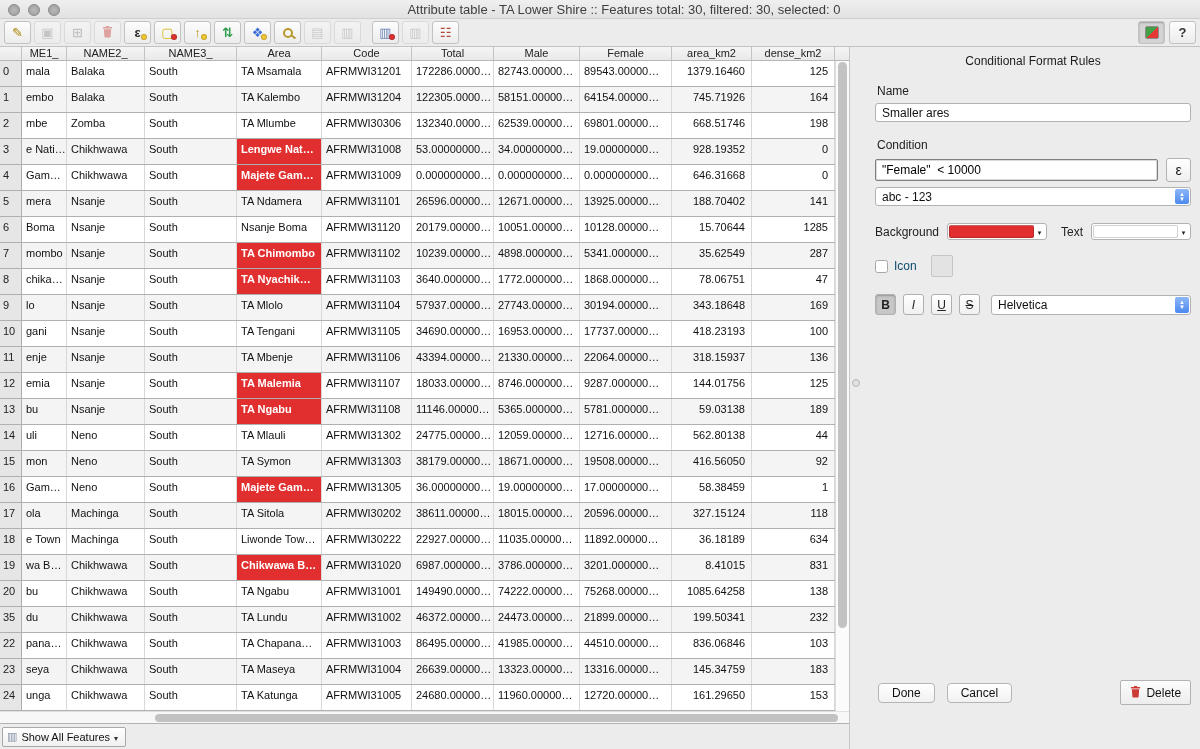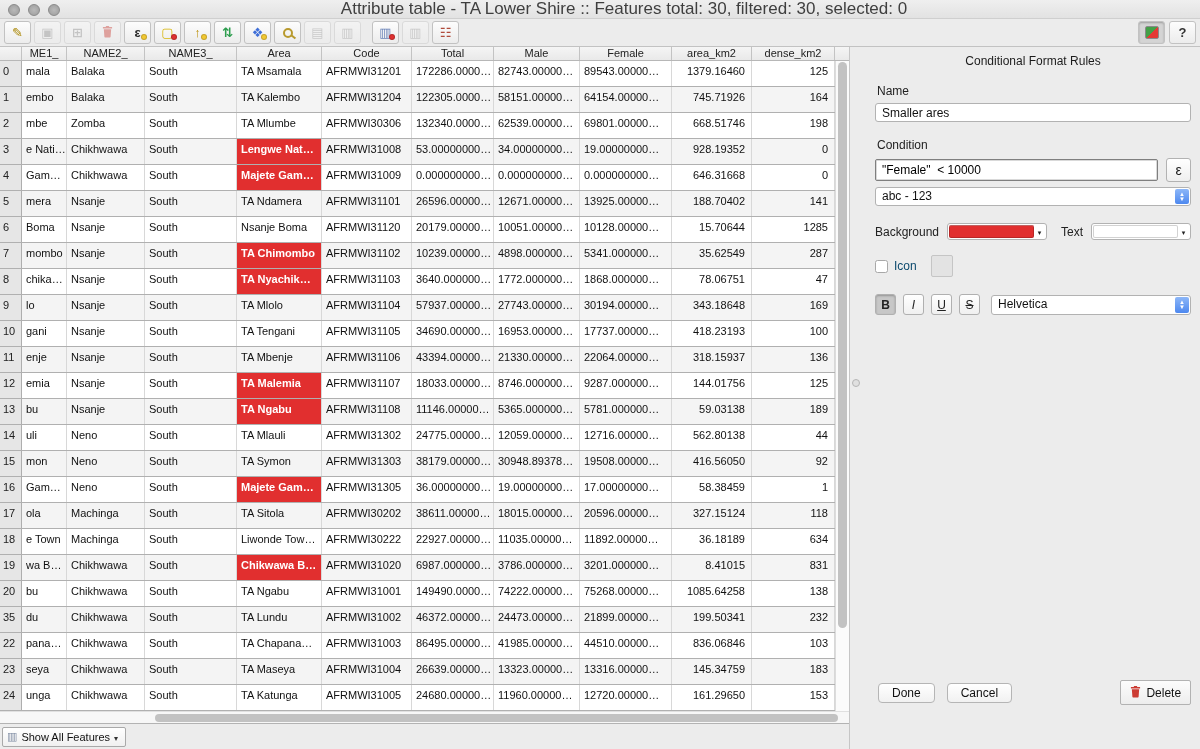--- a/index.html
+++ b/index.html
@@ -4,21 +4,21 @@
 <style>
   * { margin:0; padding:0; box-sizing:border-box; }
   html,body { width:1200px; height:749px; overflow:hidden; }
   body { font-family:"Liberation Sans","DejaVu Sans",sans-serif; background:#ececec; -webkit-font-smoothing:antialiased; }
   .window { width:1200px; height:749px; display:flex; flex-direction:column; background:#ececec; position:relative; }
 
   
   .titlebar { height:19px; background:linear-gradient(#efefef,#e2e2e2); border-bottom:1px solid #cfcfcf; position:relative; display:flex; align-items:center; justify-content:center; flex:none; }
   .traffic { position:absolute; left:8px; top:4px; display:flex; gap:8px; }
   .tl { width:12px; height:12px; border-radius:50%; background:radial-gradient(#b9b9b9,#9c9c9c); border:1px solid #8a8a8a; }
-  .title { font-size:17px; color:#3f3f3f;margin-left:48px; }
+  .title { font-size:13px; color:#3f3f3f;margin-left:48px; }
 
   
   .toolbar { height:28px; flex:none; background:#ececec; border-bottom:1px solid #c2c2c2; display:flex; align-items:center; padding:0 4px; }
   .tb-left { display:flex; gap:3px; align-items:center; }
   .tb-right { margin-left:auto; display:flex; gap:4px; align-items:center; }
   .tbtn { position:relative; width:27px; height:23px; border:1px solid #c2c2c2; border-radius:3px; background:linear-gradient(#fdfdfd,#ececec); display:flex; align-items:center; justify-content:center; cursor:default; }
   .tbtn.disabled { opacity:.42; }
   .tbtn.pressed { background:#d4d4d4; box-shadow:inset 0 1px 2px rgba(0,0,0,.25); }
   .tbtn.gap { margin-left:8px; }
   .tbtn .glyph { font-size:13px; line-height:13px; font-weight:bold; }
@@ -59,21 +59,21 @@
 
   
   .panel { flex:1; background:#ececec; position:relative; padding:0 13px; }
   .panel-title { text-align:center; font-size:12px; color:#1c1c1c; margin-top:7px; }
   .plabel { font-size:12px; color:#222; margin:16px 0 0 2px; }
   .plabel.tight { margin-top:14px; }
   .tinput { width:100%; height:19px; margin-top:5px; border:1px solid #b2b2b2; border-radius:3px; background:#fff; font-size:12px; padding:0 6px; font-family:inherit; color:#111; outline:none; }
   .cond-row { display:flex; gap:8px; margin-top:6px; align-items:center; }
   .cond-input { flex:1; height:22px; border:1px solid #7f7f7f; box-shadow:inset 0 0 0 1px #d9d9d9; border-radius:2px; background:#fff; font-size:12px; padding:0 6px; font-family:inherit; outline:none; }
   .eps-btn { width:25px; height:24px; border:1px solid #b2b2b2; border-radius:3px; background:linear-gradient(#fff,#efefef); font-size:14px; color:#222; display:flex; align-items:center; justify-content:center; }
-  .combo { display:flex; align-items:flex-start; height:19px; margin-top:5px; background:#fff; border:1px solid #b2b2b2; border-radius:3px; padding:1px; }
+  .combo { display:flex; align-items:center; height:19px; margin-top:5px; background:#fff; border:1px solid #b2b2b2; border-radius:3px; padding:1px; }
   .combo .val { flex:1; font-size:12px; padding-left:5px; color:#111; white-space:nowrap; overflow:hidden; }
   .stepper { width:14px; align-self:stretch; border-radius:2px; background:linear-gradient(#8db7f8,#4d88ef); display:flex; flex-direction:column; align-items:center; justify-content:center; color:#fff; }
   .stepper span { font-size:6px; line-height:5px; }
   .bg-row { display:flex; align-items:center; gap:8px; margin-top:17px; }
   .bg-row .lbl { font-size:12px; color:#222; }
   .swatch { display:flex; height:17px; width:100px; border:1px solid #b2b2b2; border-radius:3px; background:#fff; padding:1px; }
   .swatch .fill { flex:1; border-radius:2px; }
   .swatch .fill.red { background:#e12f2f; box-shadow:inset 0 0 0 1px rgba(0,0,0,.18), inset 0 1px 0 rgba(255,255,255,.35); }
   .swatch .fill.white { background:#fff; box-shadow:inset 0 0 0 1px #d2d2d2; }
   .swatch .dd { width:11px; display:flex; align-items:flex-end; justify-content:center; font-size:7px; color:#222; padding-bottom:1px; }
@@ -384,21 +384,21 @@
             <div class="td c10 num">44</div>
           </div>
           <div class="trow">
             <div class="td rown c0">15</div>
             <div class="td c1">mon</div>
             <div class="td c2">Neno</div>
             <div class="td c3">South</div>
             <div class="td c4">TA Symon</div>
             <div class="td c5">AFRMWI31303</div>
             <div class="td c6">38179.00000…</div>
-            <div class="td c7">30948.89378…</div>
+            <div class="td c7">18671.00000…</div>
             <div class="td c8">19508.00000…</div>
             <div class="td c9 num">416.56050</div>
             <div class="td c10 num">92</div>
           </div>
           <div class="trow">
             <div class="td rown c0">16</div>
             <div class="td c1">Gam…</div>
             <div class="td c2">Neno</div>
             <div class="td c3">South</div>
             <div class="td c4 hl">Majete Gam…</div>

